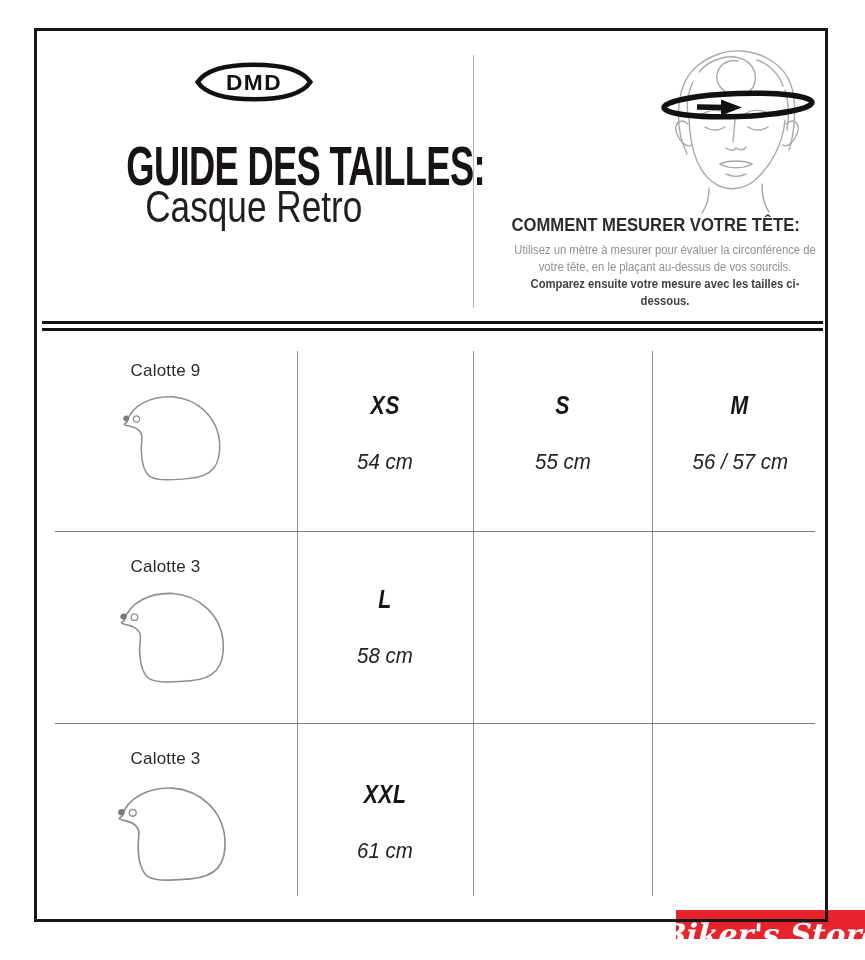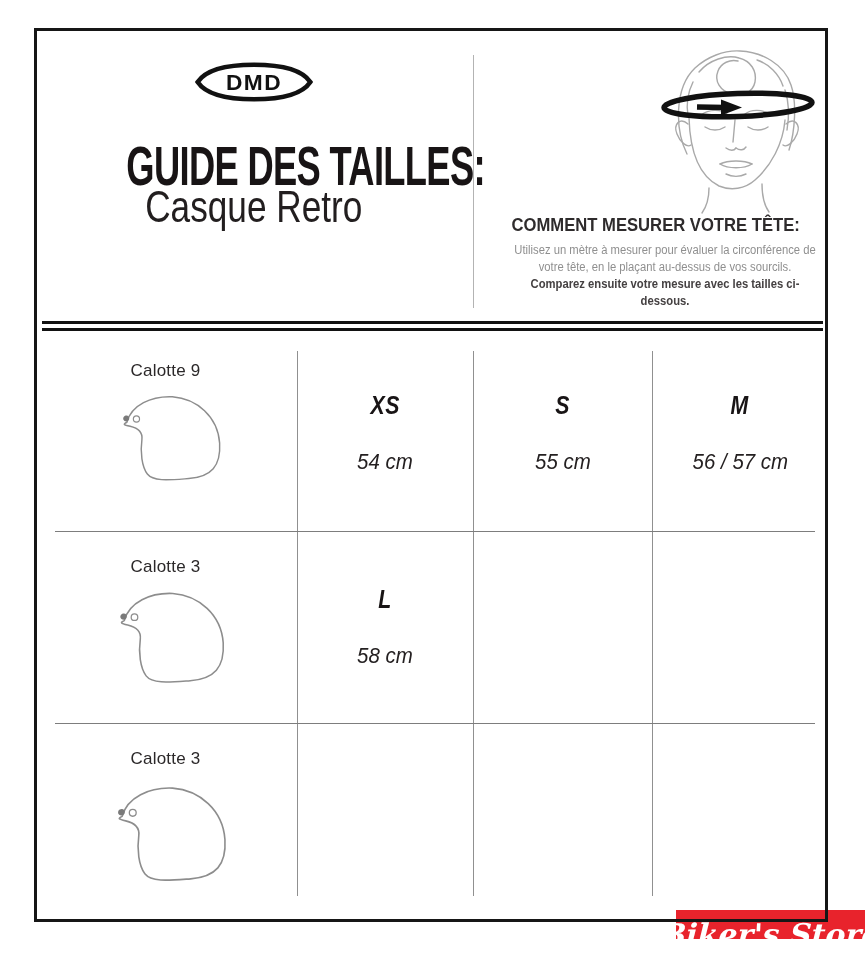--- a/index.html
+++ b/index.html
@@ -181,20 +181,24 @@
       <span class="value"></span>
     </div>
 
     <div class="shell-cell">
       <div class="shell-label">Calotte 3</div>
       <svg class="helmet" width="133" height="113">
           <use href="#helmet-shape"></use>
         </svg>
     </div>
     <div class="size-cell">
+      <span class="size">XXL</span>
+      <span class="value">61 cm</span>
+    </div>
+    <div class="size-cell">
       <span class="size"></span>
       <span class="value"></span>
     </div>
   </div>
 
   <div class="badge" style="background: rgb(232, 35, 44);">
     <span>Biker's Store</span>
   </div>
 </div>
 

